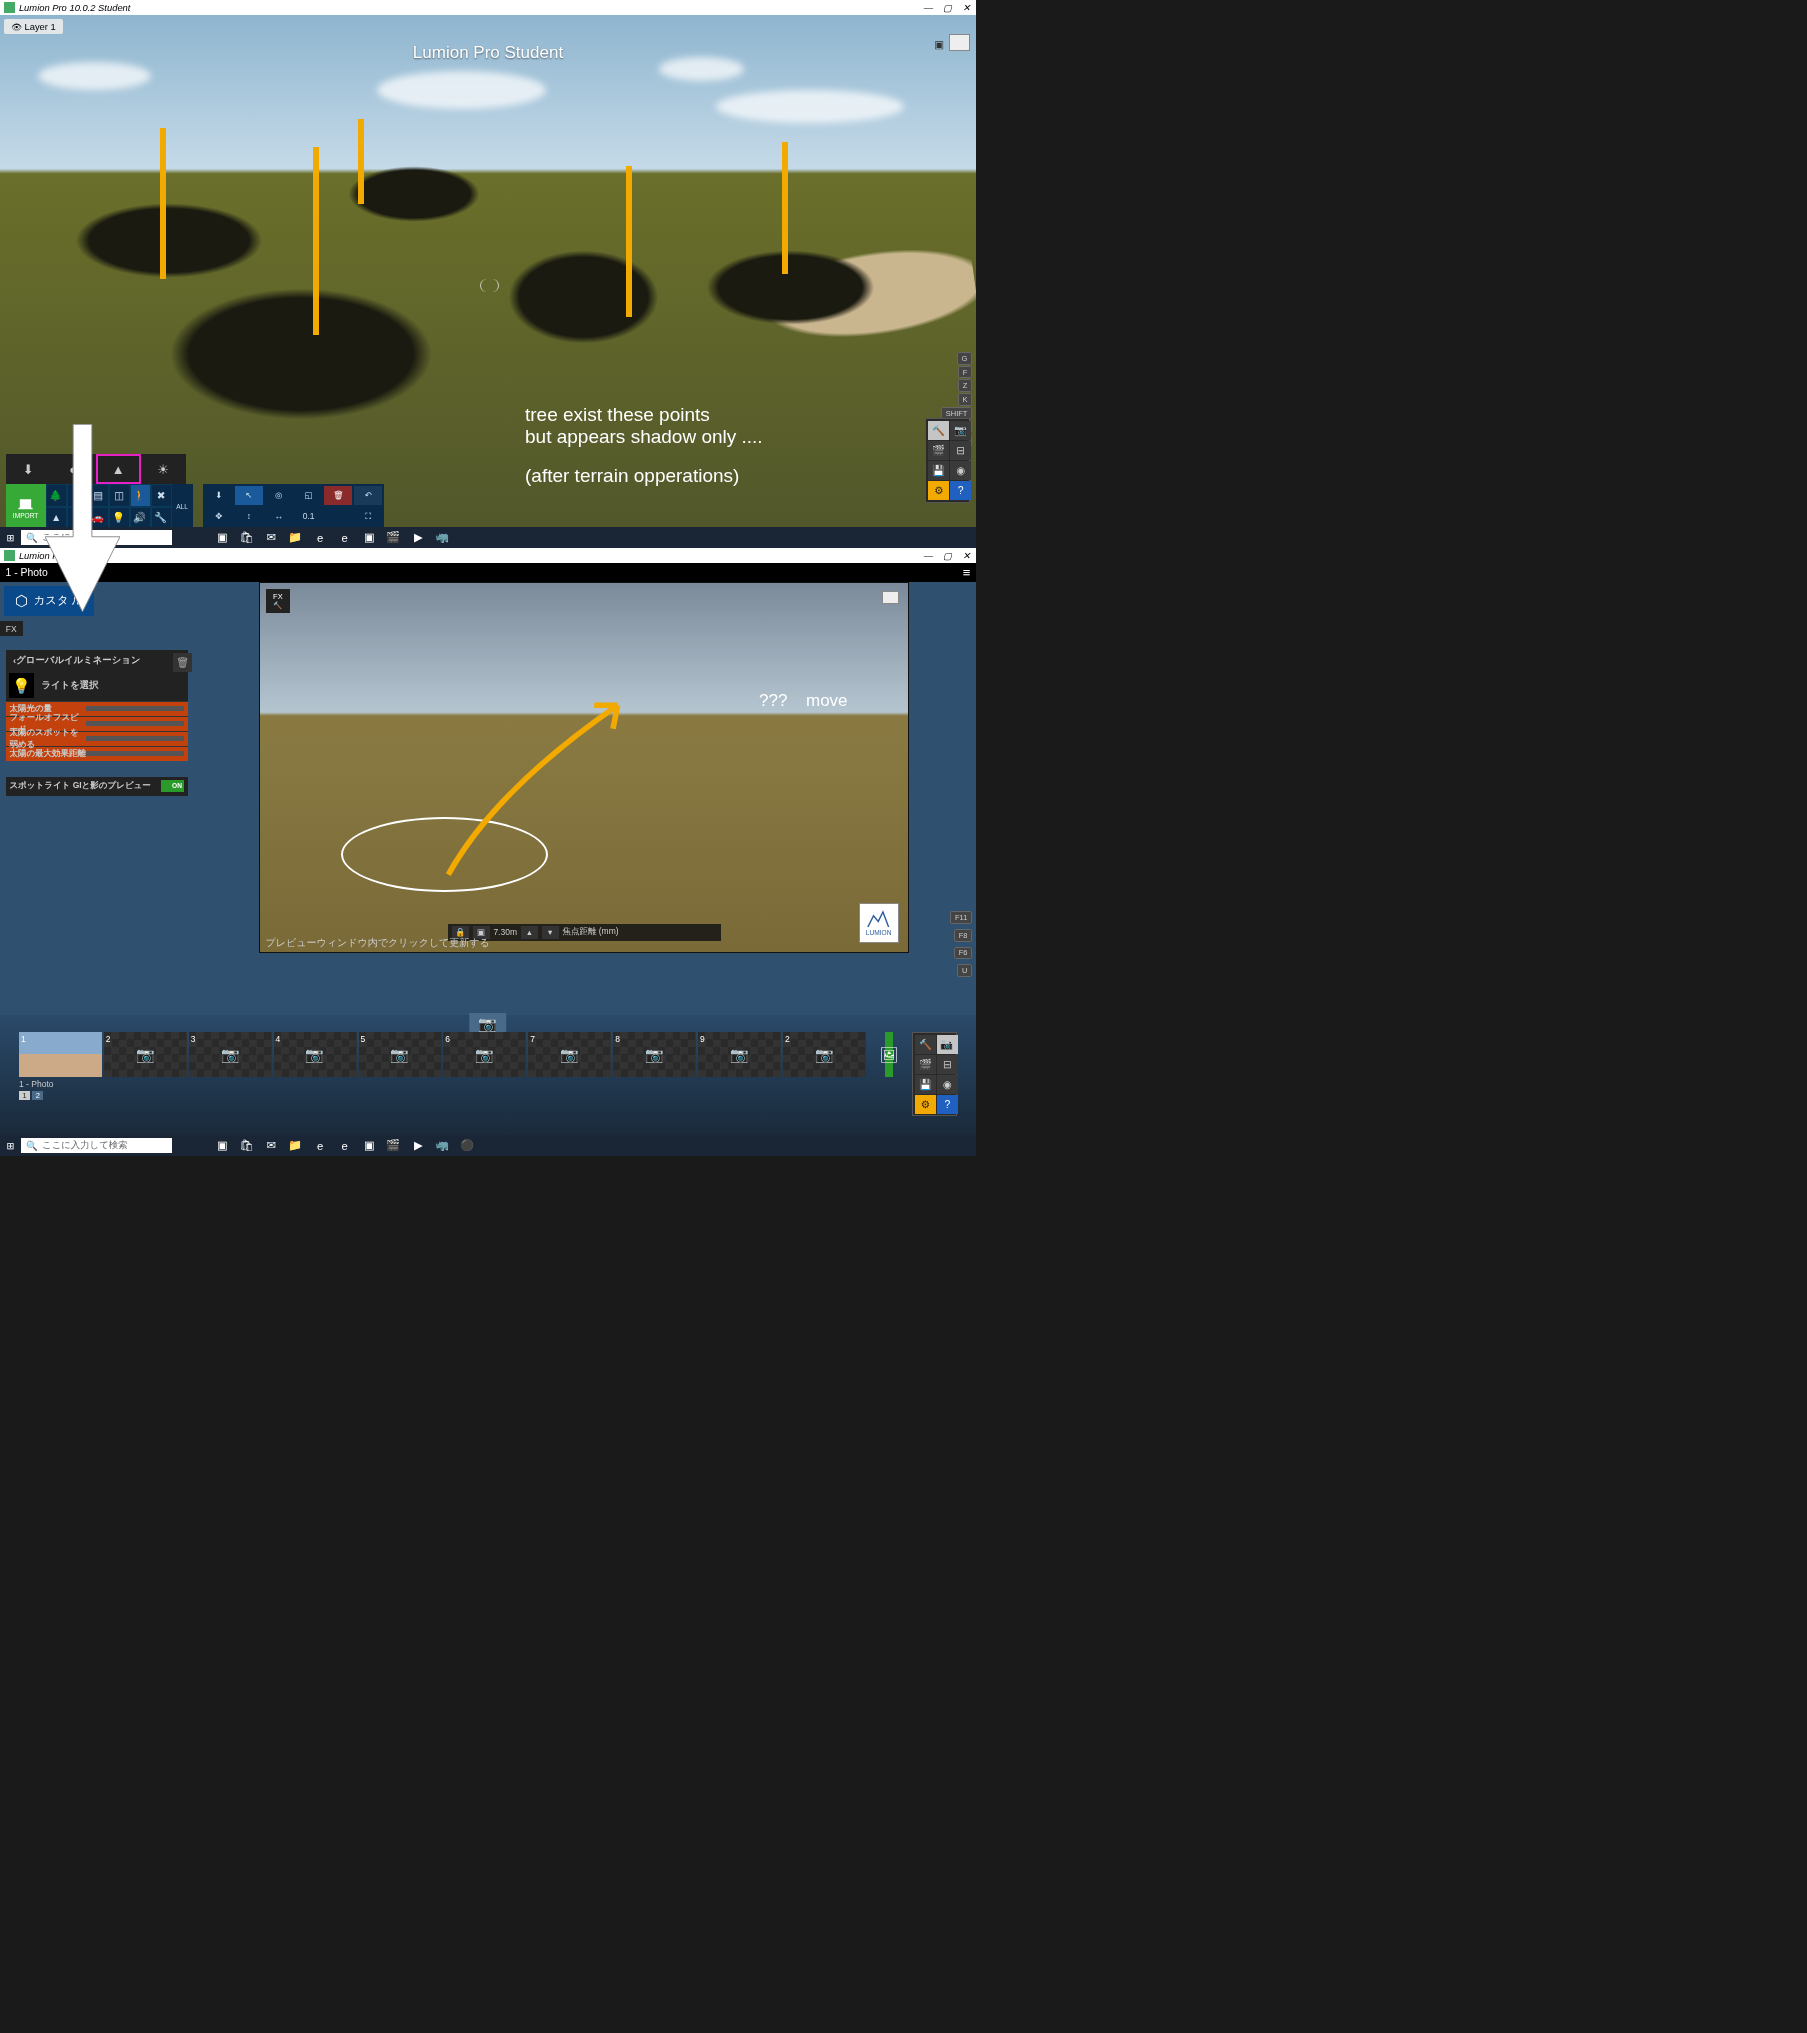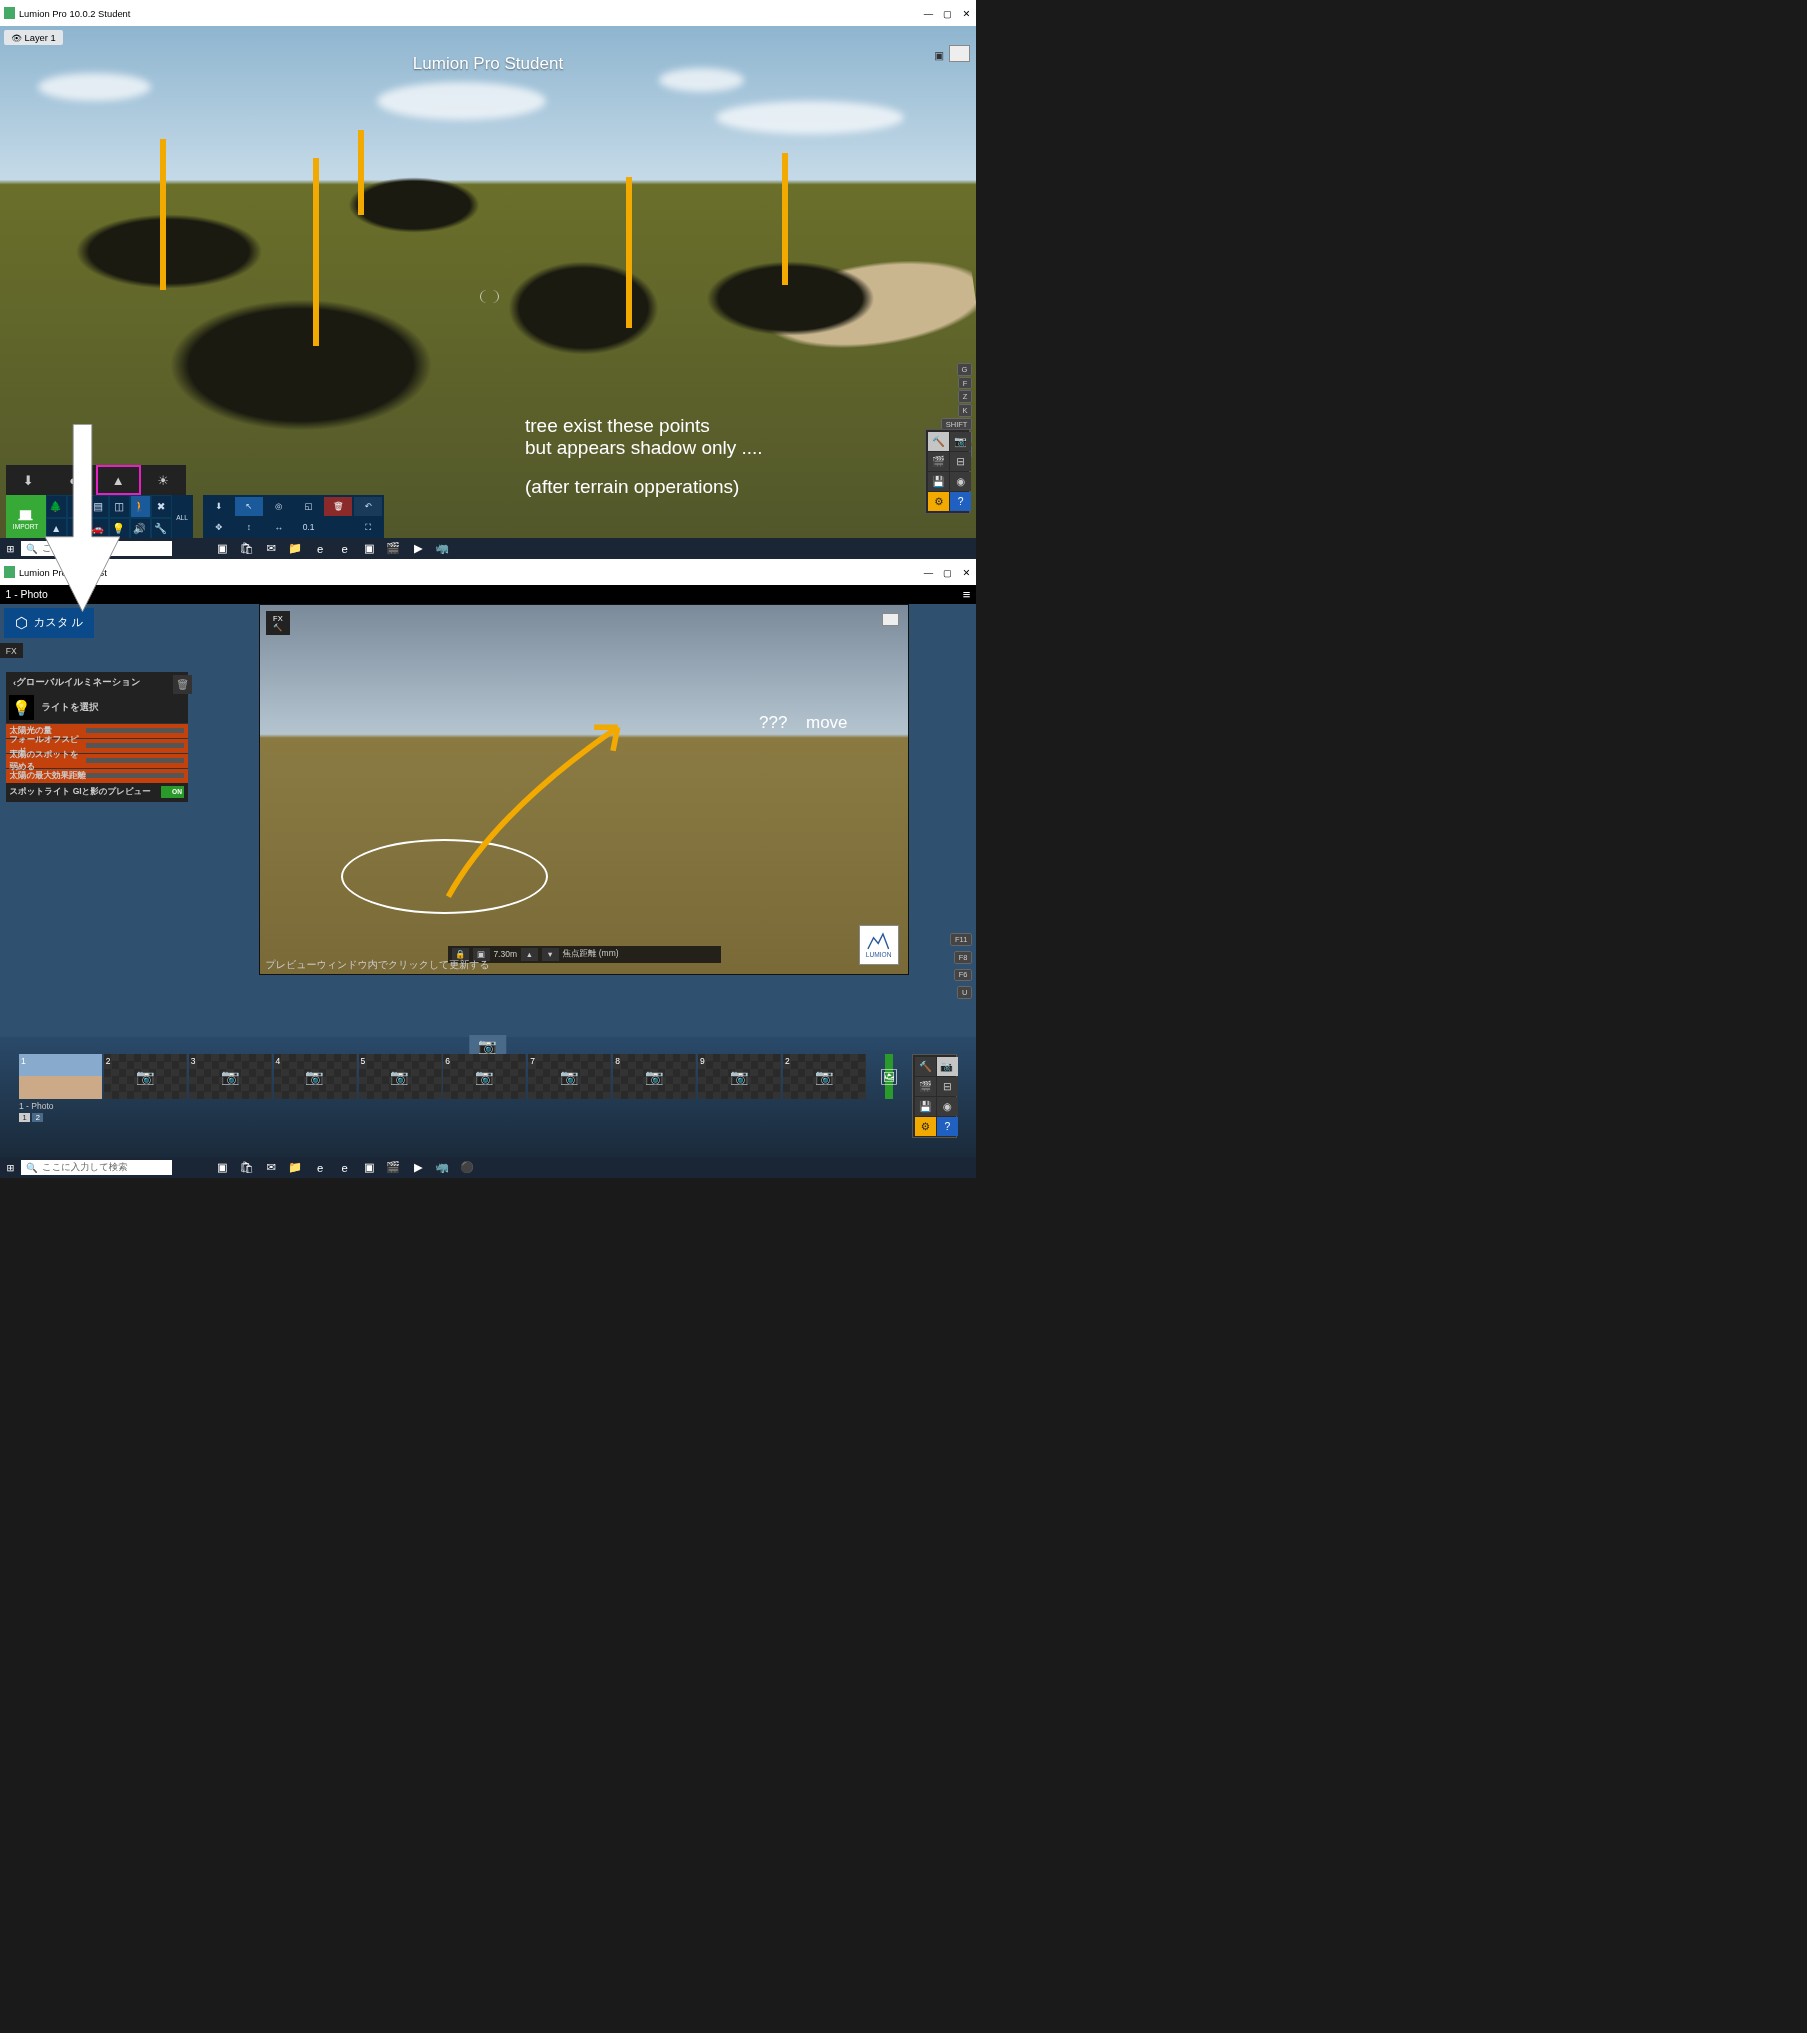--- a/index.html
+++ b/index.html
@@ -1,20 +1,20 @@
 <!DOCTYPE html>
 <html style="font-size:15px"><head>
 <meta charset="utf-8">
 <style>
 * { margin: 0; padding: 0; box-sizing: border-box; font-family: "Segoe UI", Arial, sans-serif; }
 body { background: #1a1a1a; width: 976px; }
 
 
 .window { background: #fff; }
-.titlebar { display: flex; align-items: center; height: 26px; background: #fff; font-size: 9.4px; padding-left: 3.8px; }
+.titlebar { display: flex; align-items: center; height: 15px; background: #fff; font-size: 9.4px; padding-left: 3.8px; font-style: italic; }
 .titlebar-icon { width: 11.3px; height: 11.3px; background: #4a6; margin-right: 3.8px; }
 .window-controls { margin-left: auto; display: flex; }
 .window-controls div { width: 19px; height: 15px; text-align: center; font-size: 9.4px; line-height: 15px; cursor: pointer; }
 
 .viewport-top { position: relative; height: 512px; background: linear-gradient(to bottom, #8eb5cf 0%, #c5dae8 30%, #6a6f2a 31%, #52572b 100%); overflow: hidden; }
 .cloud { position: absolute; background: #fff; border-radius: 50%; opacity: 0.7; filter: blur(3.8px); }
 .c1 { top: 47px; left: 38px; width: 113px; height: 28px; }
 .c2 { top: 56px; left: 377px; width: 169px; height: 38px; }
 .c3 { top: 75px; left: 716px; width: 188px; height: 33px; }
 .c4 { top: 42px; left: 659px; width: 85px; height: 23.5px; }
@@ -97,21 +97,21 @@
 .fx-panel { position: absolute; left: 5.6px; top: 87px; width: 182px; font-weight: bold; }
 .fx-head { background: #222; color: #ccc; padding: 3.8px 7.5px; font-size: 9.4px; display: flex; align-items: center; }
 .fx-head::before { content: "‹ "; }
 .fx-head .burger { margin-left: auto; }
 .fx-light { background: #222; display: flex; align-items: center; padding: 3.8px; height: 30px; }
 .fx-light .bulb { width: 24.5px; height: 24.5px; background: #000; display: flex; align-items: center; justify-content: center; color: #fff; margin-right: 7.5px; }
 .fx-light span { color: #ccc; font-size: 9.4px; }
 .fx-slider { background: #c2410c; display: flex; align-items: center; height: 15px; padding: 0 3.8px; border-top: 0.9px solid #333; }
 .fx-slider label { color: #ccc; font-size: 8.5px; width: 77px; }
 .fx-slider .bar { flex: 1; height: 5.6px; background: #555; }
-.fx-toggle { background: #222; display: flex; align-items: center; height: 19px; padding: 0 3.8px; }
+.fx-toggle { background: #222; display: flex; align-items: center; height: 19px; padding: 0 3.8px; margin-top: 16px; }
 .fx-toggle label { color: #ccc; font-size: 8.5px; flex: 1; }
 .fx-toggle .switch { width: 22.6px; height: 11.3px; background: #2a9a2a; color: #fff; font-size: 6.6px; text-align: right; padding-right: 1.9px; line-height: 11.3px; }
 .fx-tab { width: 22.6px; height: 15px; background: #222; color: #ccc; font-size: 8.5px; display: flex; align-items: center; justify-content: center; margin: 1.9px 0; }
 .fx-trash { position: absolute; left: 173px; top: 90px; width: 19px; height: 19px; background: #333; color: #aaa; font-size: 10.4px; display: flex; align-items: center; justify-content: center; }
 
 .preview { position: absolute; left: 259px; top: 19px; width: 650px; height: 371px; background: linear-gradient(to bottom, #7a8a9a 0%, #b5c5d0 35%, #8a7a42 36%, #7a6a38 100%); border: 0.9px solid #111; }
 .preview .fx-badge { position: absolute; top: 5.6px; left: 5.6px; width: 24.5px; height: 24.5px; background: #222; color: #fff; font-size: 7.5px; display: flex; flex-direction: column; align-items: center; justify-content: center; }
 .preview .sw { position: absolute; top: 7.5px; right: 9.4px; width: 17px; height: 13px; background: #eee; border: 0.9px solid #888; }
 .preview .lumion-logo { position: absolute; bottom: 9.4px; right: 9.4px; width: 40px; height: 40px; background: #fff; border: 0.9px solid #888; font-size: 6.6px; display: flex; flex-direction: column; align-items: center; justify-content: center; color: #2a5a9a; }
 .preview .camera-bar { position: absolute; bottom: 11.3px; left: 188px; width: 273px; height: 17px; background: rgba(20,20,20,0.85); display: flex; align-items: center; gap: 3.8px; padding: 0 3.8px; font-size: 8.5px; color: #ccc; }

